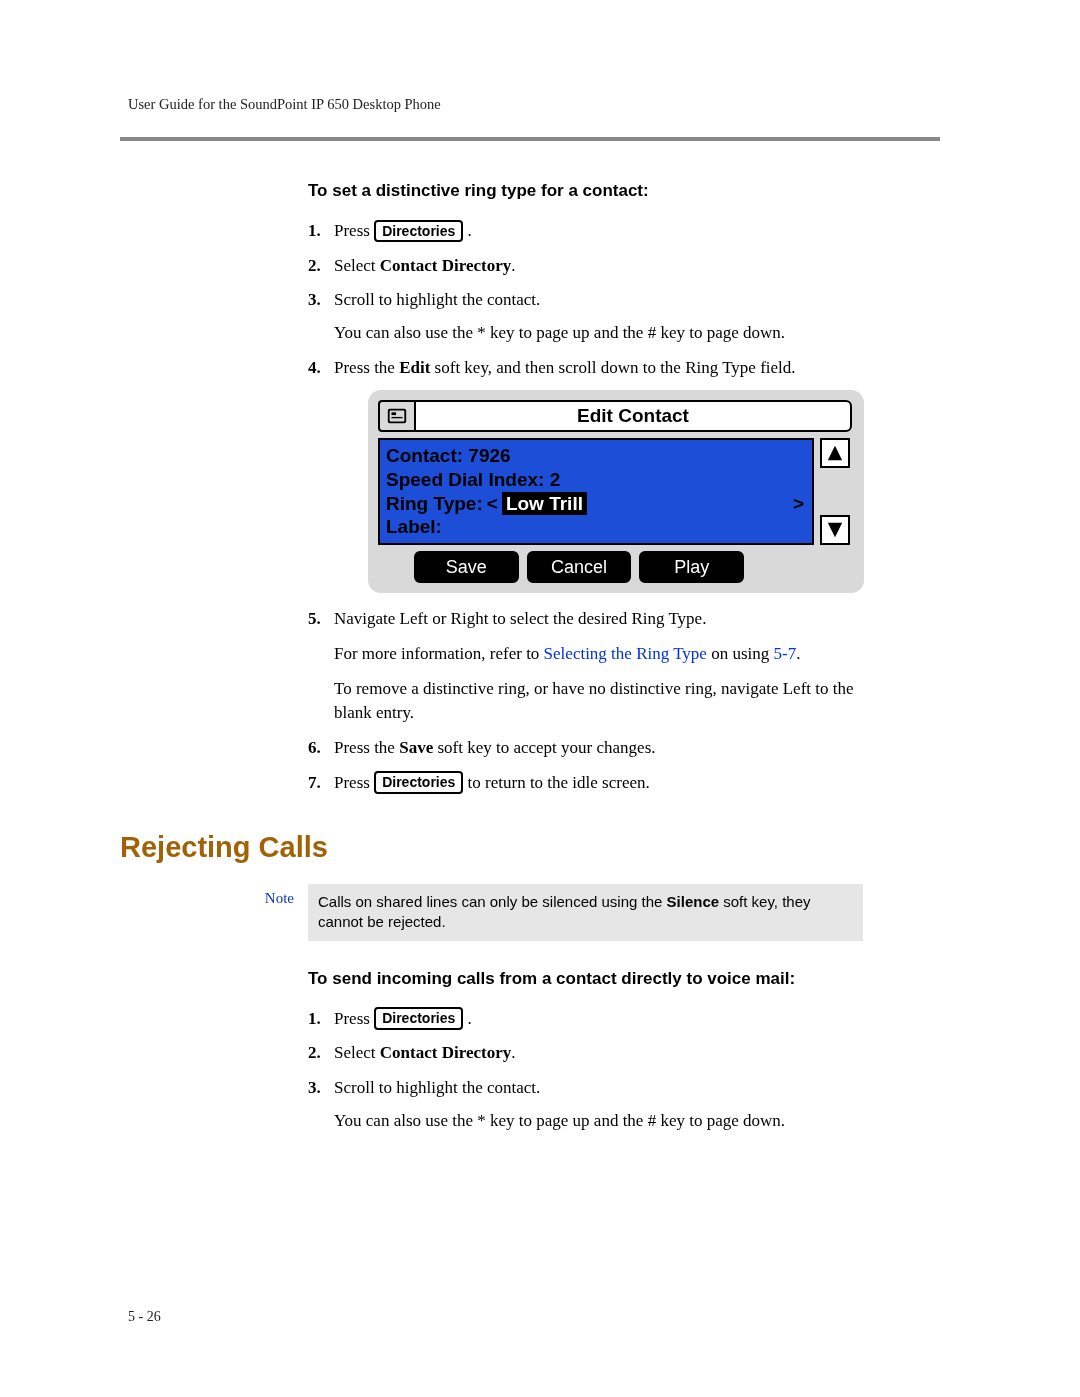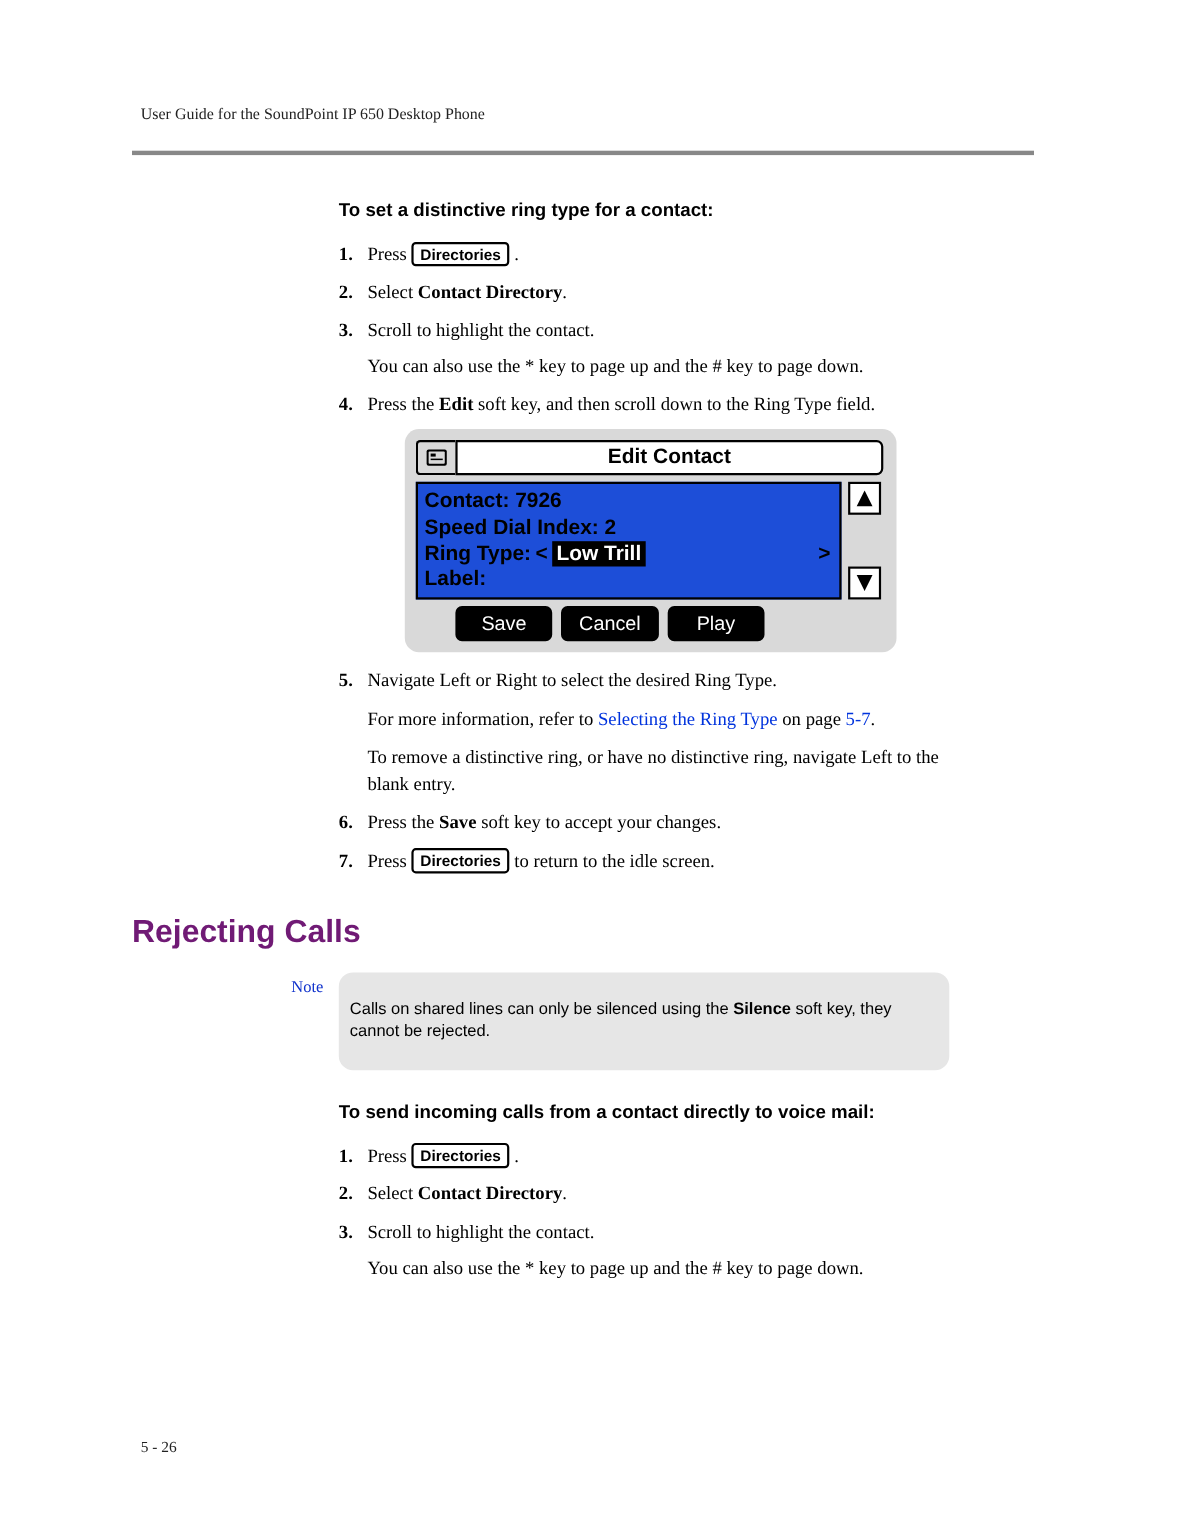--- a/index.html
+++ b/index.html
@@ -66,21 +66,21 @@
     vertical-align: middle;
     line-height: 1.2;
     position: relative;
     top: -1px;
   }
   .link { color: #0033dd; }
   .h2-section {
     font-family: "Arial Narrow", Arial, sans-serif;
     font-weight: bold;
     font-size: 29px;
-    color: #701a75;
+    color: #a16207;
     font-stretch: condensed;
     margin-left: 0;
     margin-top: 36px;
     margin-bottom: 20px;
   }
   .body-para {
     font-size: 17px;
     line-height: 1.45;
     margin-bottom: 18px;
   }
@@ -96,37 +96,36 @@
     padding-right: 14px;
     font-family: "Book Antiqua", Palatino, serif;
     font-weight: normal;
     color: #1133cc;
     font-size: 15px;
     padding-top: 6px;
   }
   .note-box {
     flex: 1;
     background: #e6e6e6;
-    padding: 24px 10px;
+    padding: 8px 10px;
     font-family: Arial, sans-serif;
     font-size: 15px;
     line-height: 1.35;
-    border-radius: 13px;
   }
   .page-num {
     position: absolute;
     left: 128px;
     bottom: 72px;
     font-size: 14px;
     color: #222;
   }
 
   
   .lcd-wrap {
-    width: 447px;
+    width: 496px;
     margin: 10px 0 14px 34px;
     background: #d9d9d9;
     padding: 10px 12px 10px 10px;
     border-radius: 13px;
     font-family: Arial, sans-serif;
   }
   .lcd-titlebar {
     display: flex;
     align-items: stretch;
     height: 32px;
@@ -286,21 +285,21 @@
           <div class="lcd-softkeys">
             <div class="lcd-softkey">Save</div>
             <div class="lcd-softkey">Cancel</div>
             <div class="lcd-softkey">Play</div>
           </div>
         </div>
       </li>
       <li>
         <span>Navigate Left or Right to select the desired Ring Type.</span>
         <div style="height:10px"></div>
-        <span>For more information, refer to </span><span class="link">Selecting the Ring Type</span><span> on page </span><span class="link">5-7</span><span>.</span>
+        <span>For more information, refer to </span><span class="link">Selecting the Ring Type</span><span> on using </span><span class="link">5-7</span><span>.</span>
         <div style="height:10px"></div>
         <span>To remove a distinctive ring, or have no distinctive ring, navigate Left to the blank entry.</span>
       </li>
       <li>
         <span>Press the </span><b>Save</b><span> soft key to accept your changes.</span>
       </li>
       <li>
         <span>Press </span>
         <span class="dir-btn">Directories</span>
         <span> to return to the idle screen.</span>

